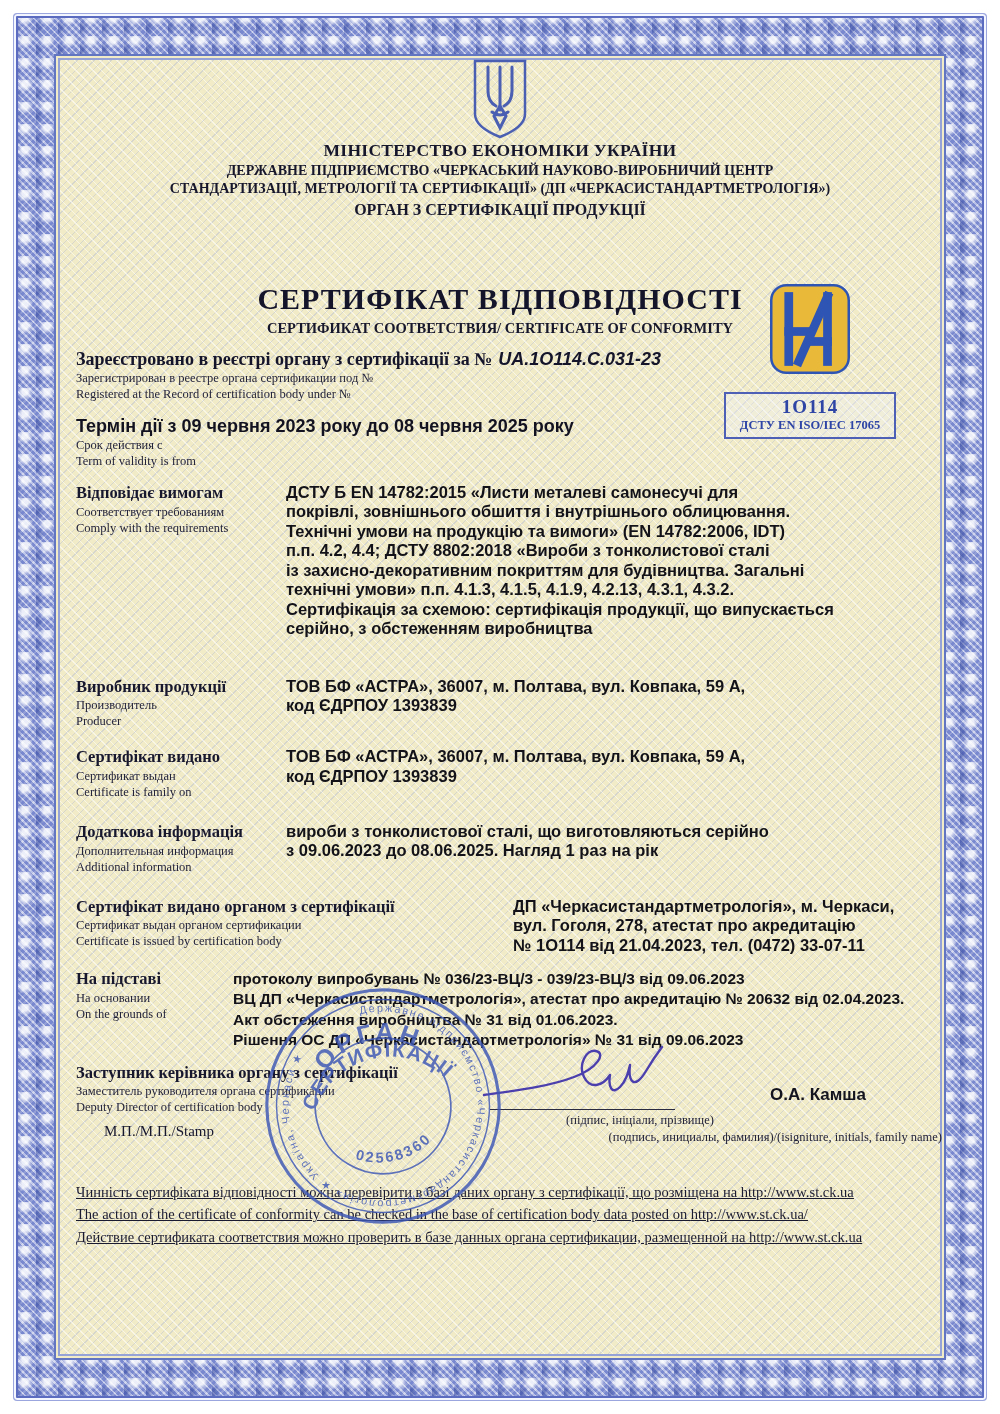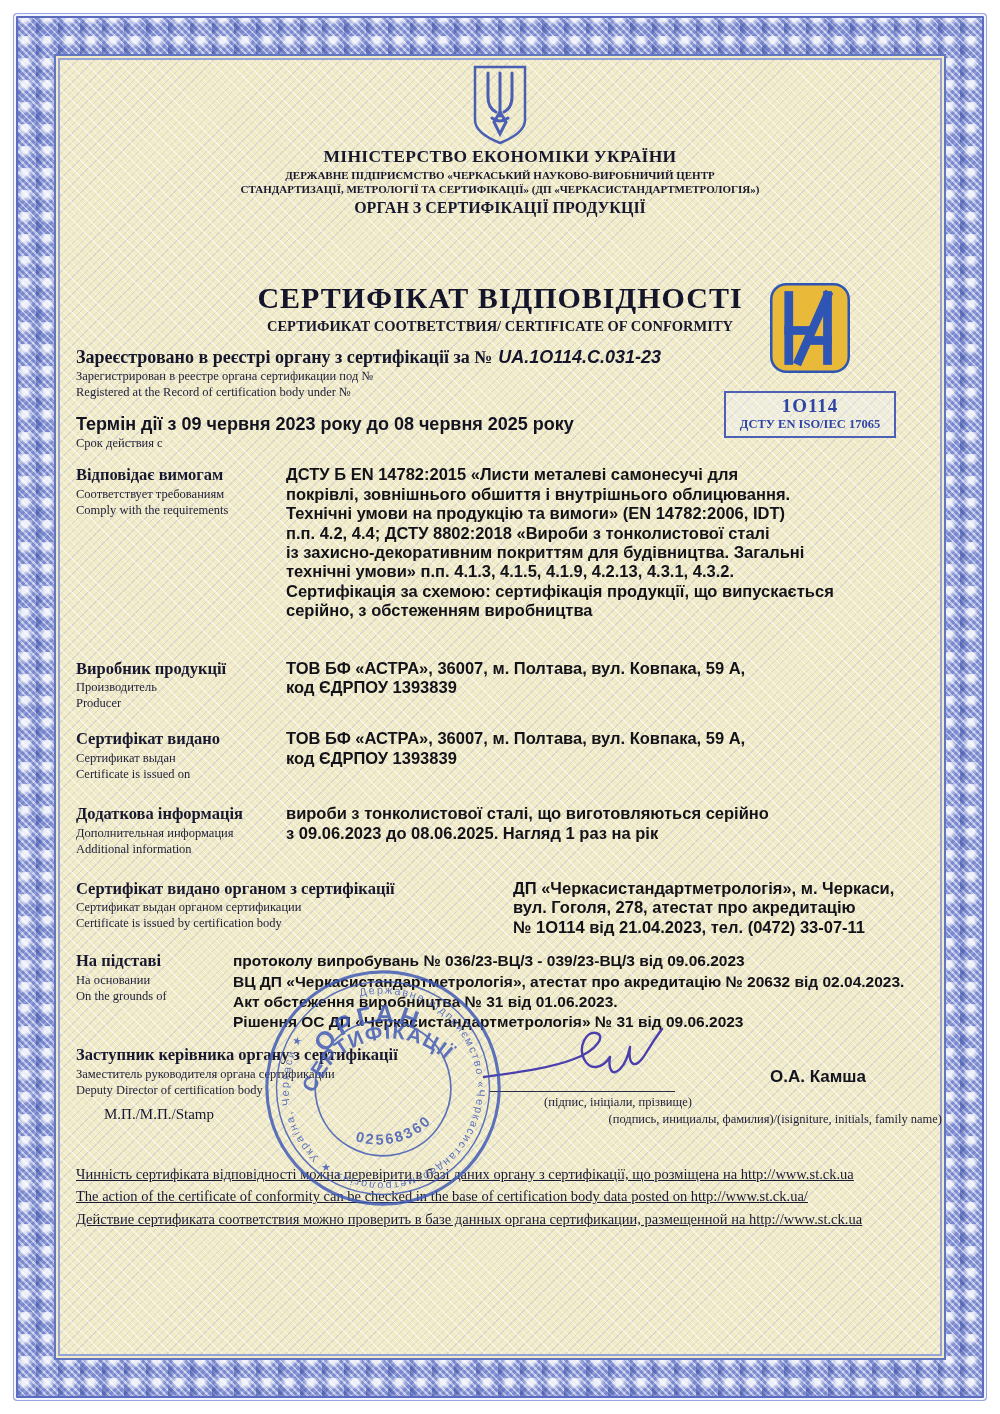--- a/index.html
+++ b/index.html
@@ -18,29 +18,29 @@
     box-shadow:inset 0 0 0 2px #f4f6ff, inset 0 0 0 4px #5b6cc0, 0 0 0 1px #9aa6dd;}
 
   
   .content{position:absolute;inset:54px;
     background-color:#f2ebc7;
     background-image:
       repeating-linear-gradient(45deg, rgba(255,255,255,.55) 0 1px, rgba(255,255,255,0) 1px 6px),
       repeating-linear-gradient(-45deg, rgba(150,165,215,.30) 0 1px, rgba(150,165,215,0) 1px 6px);
     border:2px solid #6275c0;
     box-shadow:inset 0 0 0 2px #f2ebc7, inset 0 0 0 4px #94a2d7;
-    padding:8px 20px 0;overflow:hidden;}
+    padding:2px 20px 0;overflow:hidden;}
 
   .sans{font-family:"Liberation Sans",sans-serif;}
   .pre{white-space:pre-line;}
 
   .emblem-wrap{text-align:center;height:82px;}
   .hdr{text-align:center;color:#17172c;}
   .hdr-min{font-size:17.5px;font-weight:bold;letter-spacing:.3px;line-height:1.25;}
-  .hdr-line{font-size:11px;font-weight:bold;line-height:1.32;}
+  .hdr-line{font-size:14px;font-weight:bold;line-height:1.32;}
   .hdr-org{font-size:16px;font-weight:bold;line-height:1.35;}
 
   .mid{position:relative;margin-top:62px;}
   .title{text-align:center;font-size:30px;font-weight:bold;letter-spacing:1px;color:#14142a;line-height:1.12;}
   .subtitle{text-align:center;font-size:14.5px;font-weight:bold;margin-top:4px;color:#17172c;}
   .acc{position:absolute;top:2px;right:28px;width:172px;text-align:center;}
   .acc-box{margin-top:14px;border:2px solid #4d60b6;padding:2px 2px 4px;color:#2e45a6;background:rgba(238,240,252,.35);}
   .acc-code{font-size:19px;font-weight:bold;letter-spacing:1px;}
   .acc-std{font-size:12.5px;font-weight:bold;}
 
@@ -70,21 +70,21 @@
   .mt-gr{margin-top:14px;gap:10px;}
   .row-grounds .val{font-size:15.5px;line-height:1.32;}
 
   .sig-area{position:relative;margin-top:12px;height:88px;}
   .sig-roles{width:440px;}
   .mp-note{margin:8px 0 0 28px;font-size:15px;color:#17172e;}
   .sig-line{position:absolute;left:414px;top:46px;width:185px;border-bottom:1.5px solid #2a2a40;}
   .sig-svg{position:absolute;left:402px;top:-26px;pointer-events:none;}
   .sig-name{position:absolute;left:612px;top:22px;width:260px;text-align:center;
             font-family:"Liberation Sans",sans-serif;font-size:17px;font-weight:bold;color:#14141f;}
-  .cap1{position:absolute;left:392px;top:50px;width:300px;text-align:center;font-size:12.5px;color:#23233a;}
+  .cap1{position:absolute;left:414px;top:50px;width:300px;text-align:center;font-size:12.5px;color:#23233a;}
   .cap2{position:absolute;left:386px;top:67px;width:480px;text-align:right;font-size:12.5px;color:#23233a;}
   .stamp{position:absolute;left:186px;top:-78px;width:242px;height:242px;opacity:.82;transform:rotate(-14deg);z-index:3;}
 
   .footer{margin-top:30px;}
   .footer-line{font-size:14.5px;line-height:1.55;color:#1a1a30;text-decoration:underline;}
   .url{text-decoration:underline;}
 </style>
 </head>
 <body>
 
@@ -138,20 +138,21 @@
         <div class="reg-main">
           <span>Зареєстровано в реєстрі органу з сертифікації за №</span><span class="reg-num">UA.1О114.С.031-23</span>
         </div>
         <div class="sub">Зарегистрирован в реестре органа сертификации под №</div>
         <div class="sub">Registered at the Record of certification body under №</div>
       </div>
 
       <div class="validity">
         <div class="validity-main sans">Термін дії з 09 червня 2023 року  до  08 червня 2025 року</div>
         <div class="sub">Срок действия с</div>
+        <div class="sub">Term of validity is from</div>
       </div>
     </div>
 
 
     <div class="row2 mt-req">
       <div>
         <div class="lbl-uk">Відповідає вимогам</div>
         <div class="sub">Соответствует требованиям</div>
         <div class="sub">Comply with the requirements</div>
       </div>
@@ -172,21 +173,21 @@
         <div class="sub">Producer</div>
       </div>
       <div class="val sans pre">ТОВ БФ «АСТРА», 36007, м. Полтава, вул. Ковпака, 59 А,
 код ЄДРПОУ 1393839</div>
     </div>
 
     <div class="row2 mt-issued">
       <div>
         <div class="lbl-uk">Сертифікат видано</div>
         <div class="sub">Сертификат выдан</div>
-        <div class="sub">Certificate is issued on</div>
+        <div class="sub">Certificate is family on</div>
       </div>
       <div class="val sans pre">ТОВ БФ «АСТРА», 36007, м. Полтава, вул. Ковпака, 59 А,
 код ЄДРПОУ 1393839</div>
     </div>
 
     <div class="row2 mt-add">
       <div>
         <div class="lbl-uk">Додаткова інформація</div>
         <div class="sub">Дополнительная информация</div>
         <div class="sub">Additional information</div>

